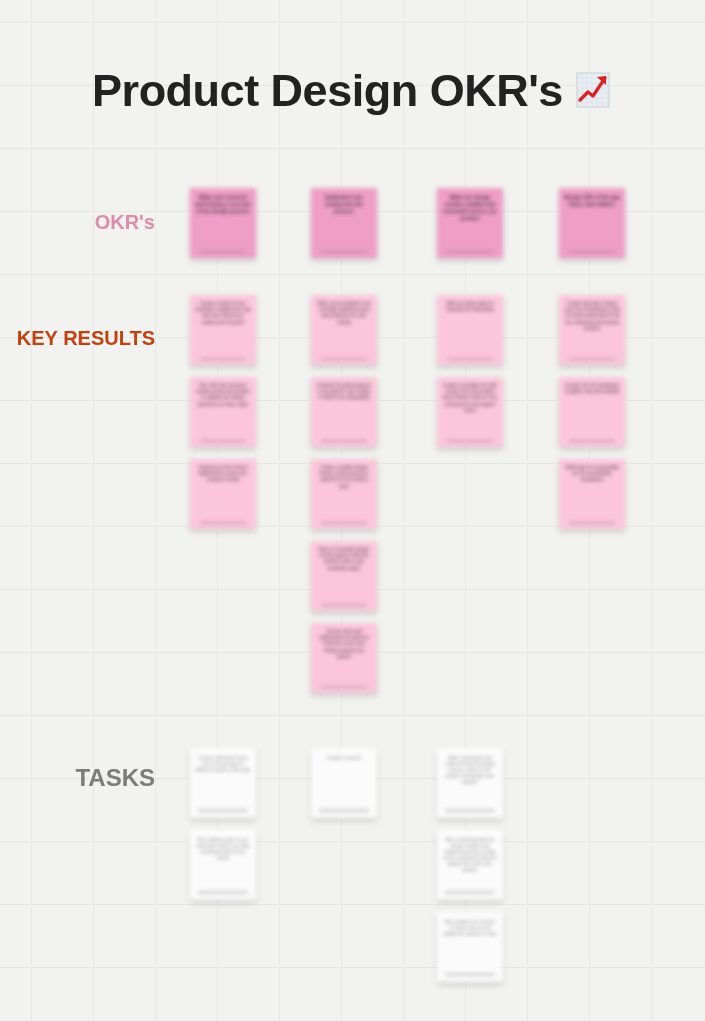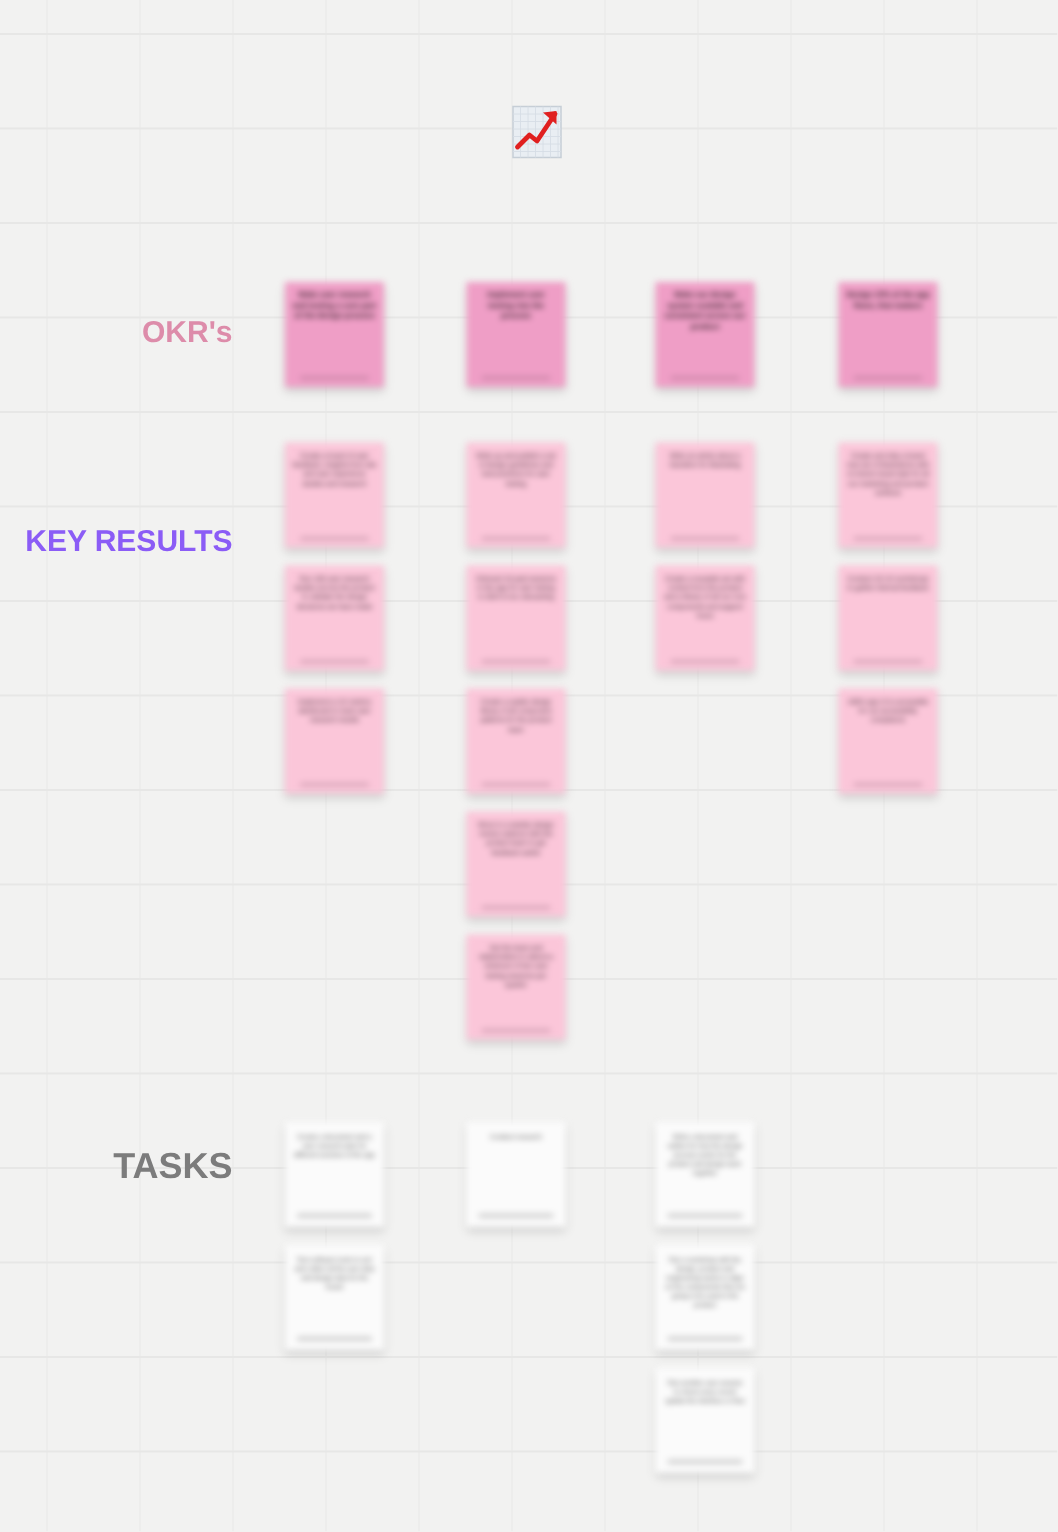--- a/index.html
+++ b/index.html
@@ -71,22 +71,21 @@
   #row-label-okrs {
     right: 550px;
     top: 222px;
     font-size: 20px;
     color: #dd8caa;
   }
   #row-label-key-results {
     right: 550px;
     top: 338px;
     font-size: 20px;
-    color: #8b5cf6;
-    margin-top: 23px;
+    color: #c2410c;
   }
   #row-label-tasks {
     right: 550px;
     top: 778px;
     font-size: 24px;
     color: #7c7c7c;
   }
 
   
   .column {
@@ -153,21 +152,21 @@
   }
 </style>
 </head>
 <body>
 
 <div id="grid-bg"></div>
 
 <div id="board">
 
   <div id="title-row">
-    <span id="title-emoji">
+    <span id="page-title">Product Design OKR's</span><span id="title-emoji">
       <svg viewBox="0 0 40 40" width="40" height="40" aria-hidden="true">
         <rect x="4" y="3" width="32" height="34" fill="#e9eef3" stroke="#c6ced6" stroke-width="1"></rect>
         <g stroke="#d6dde5" stroke-width="0.6">
           <line x1="4" y1="8" x2="36" y2="8"></line>
           <line x1="4" y1="13" x2="36" y2="13"></line>
           <line x1="4" y1="18" x2="36" y2="18"></line>
           <line x1="4" y1="23" x2="36" y2="23"></line>
           <line x1="4" y1="28" x2="36" y2="28"></line>
           <line x1="4" y1="33" x2="36" y2="33"></line>
           <line x1="9" y1="3" x2="9" y2="37"></line>

